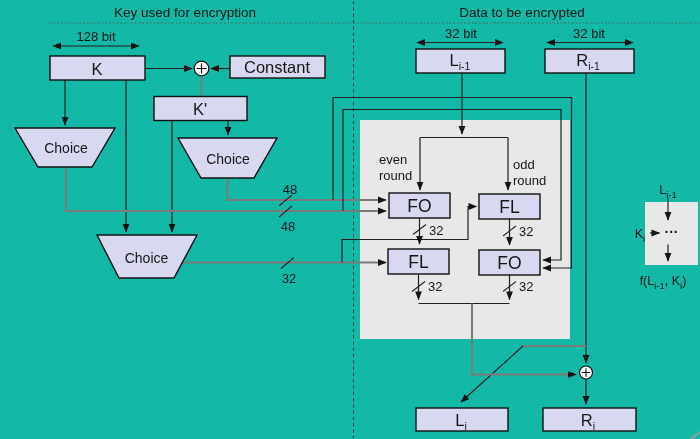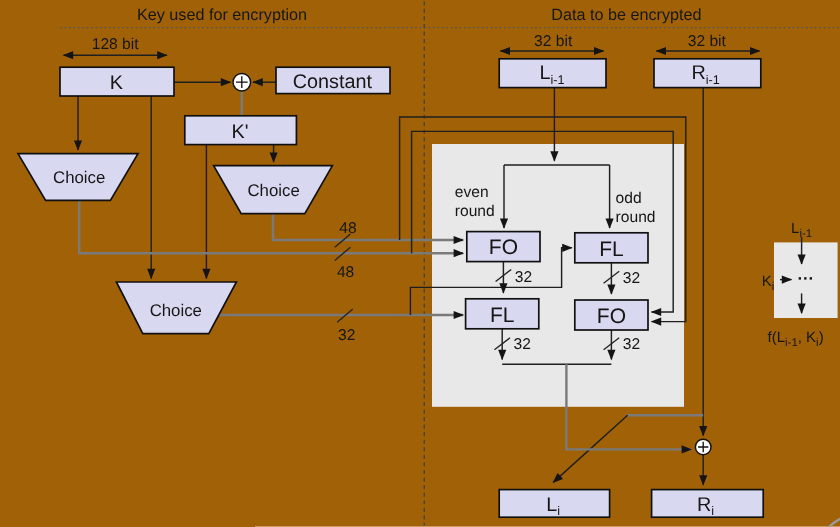--- a/index.html
+++ b/index.html
@@ -1,16 +1,16 @@
 <!DOCTYPE html>
 <html><head>
 <meta charset="utf-8">
 <style>
   html,body { margin:0; padding:0; background:#fff; }
-  .stage { position:relative; width:700px; height:439px; background:#a16207; overflow:hidden; }
+  .stage { position:relative; width:700px; height:439px; background:#14b8a6; overflow:hidden; }
   svg { position:absolute; left:0; top:0; }
   text { font-family:"Liberation Sans","DejaVu Sans",sans-serif; fill:#161616; }
   .t-title  { font-size:13.5px; }
   .t-box    { font-size:16.5px; }
   .t-sub    { font-size:10.5px; }
   .t-choice { font-size:14px; }
   .t-small  { font-size:13px; }
   .t-fbox   { font-size:17.5px; }
   .t-mini   { font-size:12.5px; }
   .t-minisub{ font-size:9.5px; }

